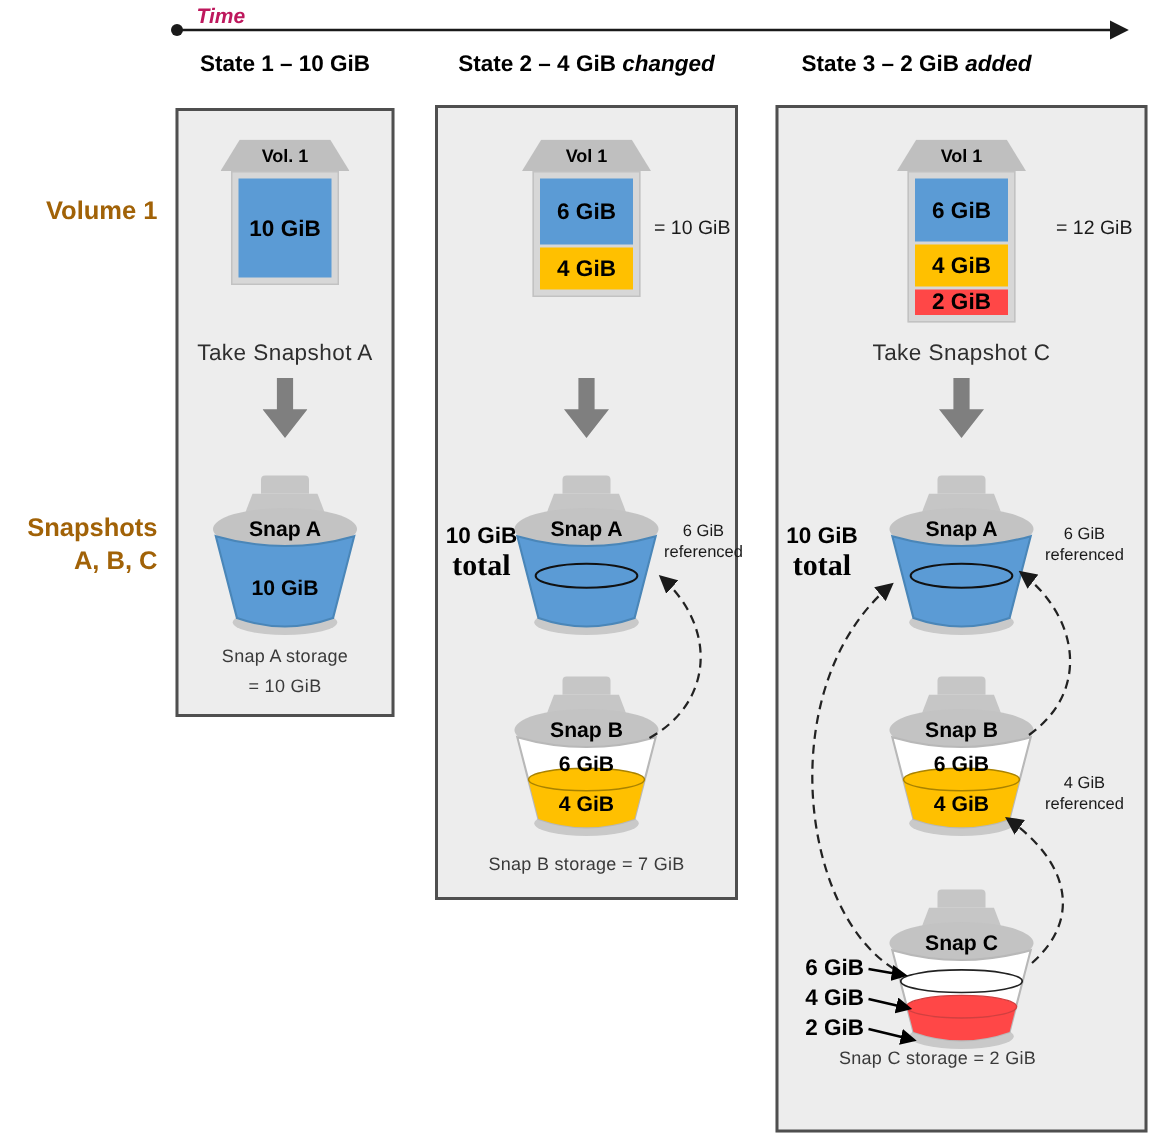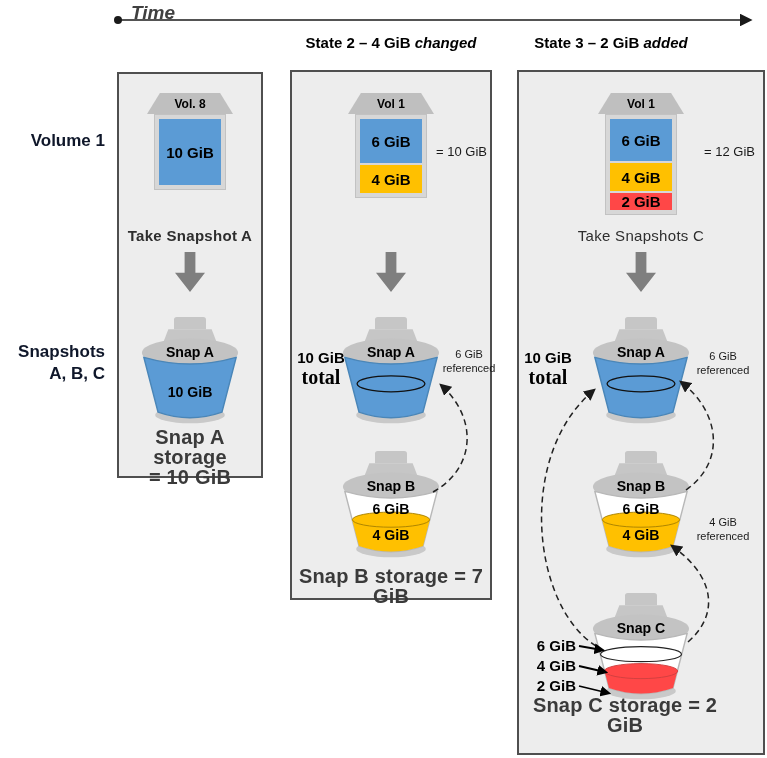--- a/index.html
+++ b/index.html
@@ -1,73 +1,74 @@
 <!DOCTYPE html>
 <html><head>
 <meta charset="utf-8">
 <style>
   html,body{margin:0;padding:0;background:#fff;}
   #canvas{position:relative;width:767px;height:758px;background:#fff;
           font-family:"Liberation Sans","DejaVu Sans",sans-serif;overflow:hidden;}
   .panel{position:absolute;background:#EDEDED;border:2px solid #4f4f4f;box-sizing:border-box;}
   .col-header{position:absolute;top:34px;font-size:15px;font-weight:700;color:#000;text-align:center;}
   .col-header i{}
-  .row-label{position:absolute;font-size:17px;font-weight:700;color:#0f172a;text-align:right;line-height:22px;}
-  .time-label{position:absolute;left:131px;top:2px;font-size:19px;font-weight:700;font-style:italic;color:#404040;}
+  .row-label{position:absolute;font-size:17px;font-weight:700;color:#a16207;text-align:right;line-height:22px;}
+  .time-label{position:absolute;left:131px;top:2px;font-size:14px;font-weight:700;font-style:italic;color:#be185d;}
   .vol-cap{position:absolute;height:21px;background:#bfbfbf;
            clip-path:polygon(0 100%,15% 0,85% 0,100% 100%);
            text-align:center;font-size:12px;font-weight:700;color:#000;line-height:23px;z-index:2;}
   .vol-frame{position:absolute;background:#d7d7d7;border:1px solid #c2c2c2;box-sizing:border-box;
              padding:4px;display:flex;flex-direction:column;gap:2px;z-index:2;}
   .vol-block{width:100%;display:flex;align-items:center;justify-content:center;
              font-size:15px;font-weight:700;color:#000;}
   .action-text{position:absolute;font-size:15px;color:#2e2e2e;text-align:center;letter-spacing:.3px;z-index:2;}
   .down-arrow{position:absolute;width:30px;height:40px;background:#7f7f7f;z-index:2;
               clip-path:polygon(32% 0,68% 0,68% 52%,100% 52%,50% 100%,0 52%,32% 52%);}
-  .note{position:absolute;font-size:20px;color:#3a3a3a;text-align:center;line-height:20px;letter-spacing:.2px;z-index:2;font-weight:bold;}
+  .note{position:absolute;font-size:12px;color:#3a3a3a;text-align:center;line-height:20px;letter-spacing:.2px;z-index:2;}
   .total-label{position:absolute;text-align:center;font-weight:700;color:#000;z-index:2;}
   .total-label .l1{font-size:15px;}
   .total-label .l2{font-size:20px;font-family:Liberation Serif, serif;}
   .eq-label{position:absolute;font-size:13px;color:#1a1a1a;z-index:2;}
   .ref-label{position:absolute;font-size:11px;color:#1a1a1a;text-align:center;line-height:14px;z-index:2;}
   .mark-label{position:absolute;width:64px;text-align:right;font-size:15px;font-weight:700;color:#000;z-index:2;}
   svg.bucket{position:absolute;width:104px;height:113px;z-index:2;overflow:visible;}
   .bucket-name{font-size:15px;font-weight:700;fill:#000;text-anchor:middle;
                font-family:"Liberation Sans","DejaVu Sans",sans-serif;}
   .bucket-val{font-size:15px;font-weight:700;fill:#000;text-anchor:middle;
               font-family:"Liberation Sans","DejaVu Sans",sans-serif;}
   #overlay{position:absolute;left:0;top:0;width:767px;height:758px;z-index:5;pointer-events:none;}
 </style>
 </head>
 <body>
 
 <div id="canvas">
 
   <div class="time-label">Time</div>
 
+  <div class="col-header" style="left:117px;width:146px;"><span>State 1 – 10 GiB</span><i></i></div>
   <div class="col-header" style="left:278px;width:226px;"><span>State 2 – 4 GiB </span><i>changed</i></div>
   <div class="col-header" style="left:487px;width:248px;"><span>State 3 – 2 GiB </span><i>added</i></div>
 
   <div class="row-label" style="left:0;top:130px;width:105px;">Volume 1</div>
   <div class="row-label" style="left:0;top:341px;width:105px;">
     <div>Snapshots</div>
     <div>A, B, C</div>
   </div>
 
   <div class="panel" style="left:117px;top:72px;width:146px;height:406px;"></div>
   <div class="panel" style="left:290px;top:70px;width:202px;height:530px;"></div>
   <div class="panel" style="left:517px;top:70px;width:248px;height:685px;"></div>
 
-  <div class="vol-cap" style="left:147px;top:93px;width:86px;"><span>Vol. 8</span></div>
+  <div class="vol-cap" style="left:147px;top:93px;width:86px;"><span>Vol. 1</span></div>
   <div class="vol-frame" style="left:154px;top:114px;width:72px;">
     <div class="vol-block" style="height:66px;background:#5B9BD5;">
         <span>10 GiB</span>
       </div>
   </div>
-  <div class="action-text" style="left:117px;top:227px;width:146px;font-weight:bold;">Take Snapshot A</div>
+  <div class="action-text" style="left:117px;top:227px;width:146px;">Take Snapshot A</div>
   <div class="down-arrow" style="left:175px;top:252px;"></div>
 
   <svg class="bucket" style="left:138px;top:316px;" viewBox="0 0 110 120">
     <defs>
       <clipPath id="bodyClip" clipPathUnits="userSpaceOnUse">
         <path d="M6 44 Q55 58 104 44 L89 102 Q55 114 21 102 Z"></path>
       </clipPath>
     </defs>
     <path d="M38 4 q0 -3 3 -3 h28 q3 0 3 3 v10 h-34 z" fill="#c6c6c6"></path>
     <path d="M32 14 h46 l5 13 h-56 z" fill="#c6c6c6"></path>
@@ -135,21 +136,21 @@
         <span>6 GiB</span>
       </div>
     <div class="vol-block" style="height:28px;background:#FFC000;">
         <span>4 GiB</span>
       </div>
     <div class="vol-block" style="height:17px;background:#FF4747;">
         <span>2 GiB</span>
       </div>
   </div>
   <div class="eq-label" style="left:704px;top:144px;text-align:right;">= 12 GiB</div>
-  <div class="action-text" style="left:517px;top:227px;width:248px;">Take Snapshots C</div>
+  <div class="action-text" style="left:517px;top:227px;width:248px;">Take Snapshot C</div>
   <div class="down-arrow" style="left:626px;top:252px;"></div>
 
   <div class="total-label" style="left:519px;top:349px;width:58px;">
     <div class="l1">10 GiB</div>
     <div class="l2">total</div>
   </div>
 
   <svg class="bucket" style="left:589px;top:316px;" viewBox="0 0 110 120">
     <path d="M38 4 q0 -3 3 -3 h28 q3 0 3 3 v10 h-34 z" fill="#c6c6c6"></path>
     <path d="M32 14 h46 l5 13 h-56 z" fill="#c6c6c6"></path>

